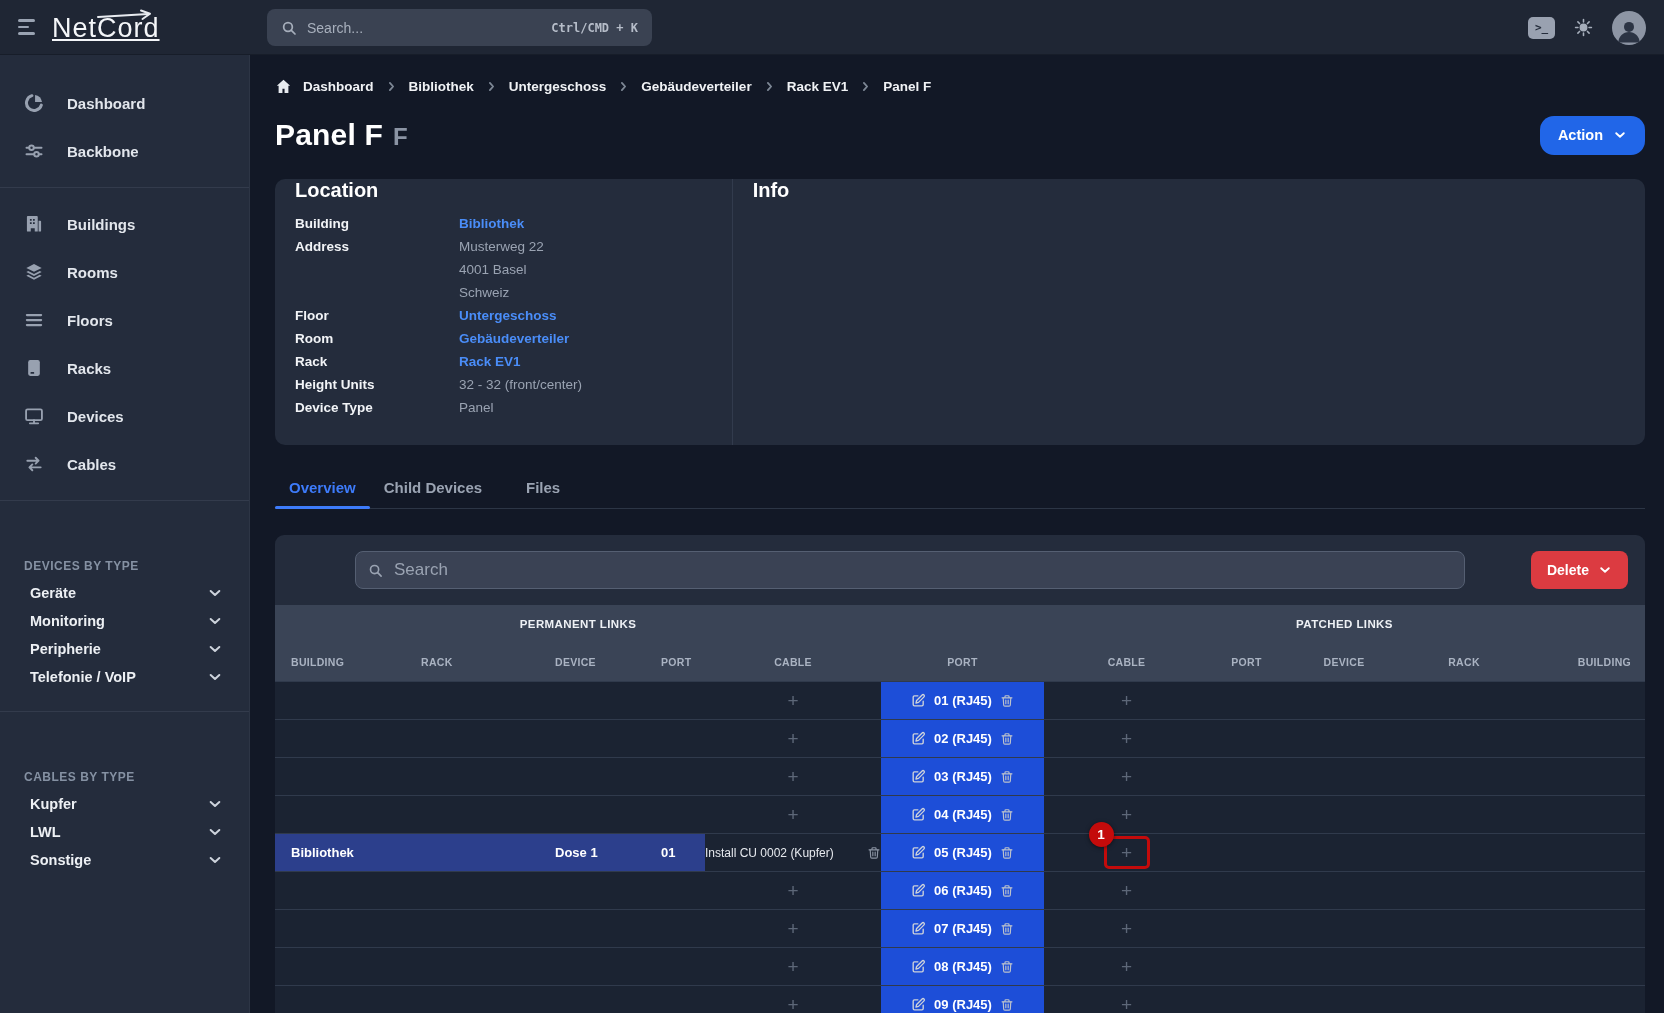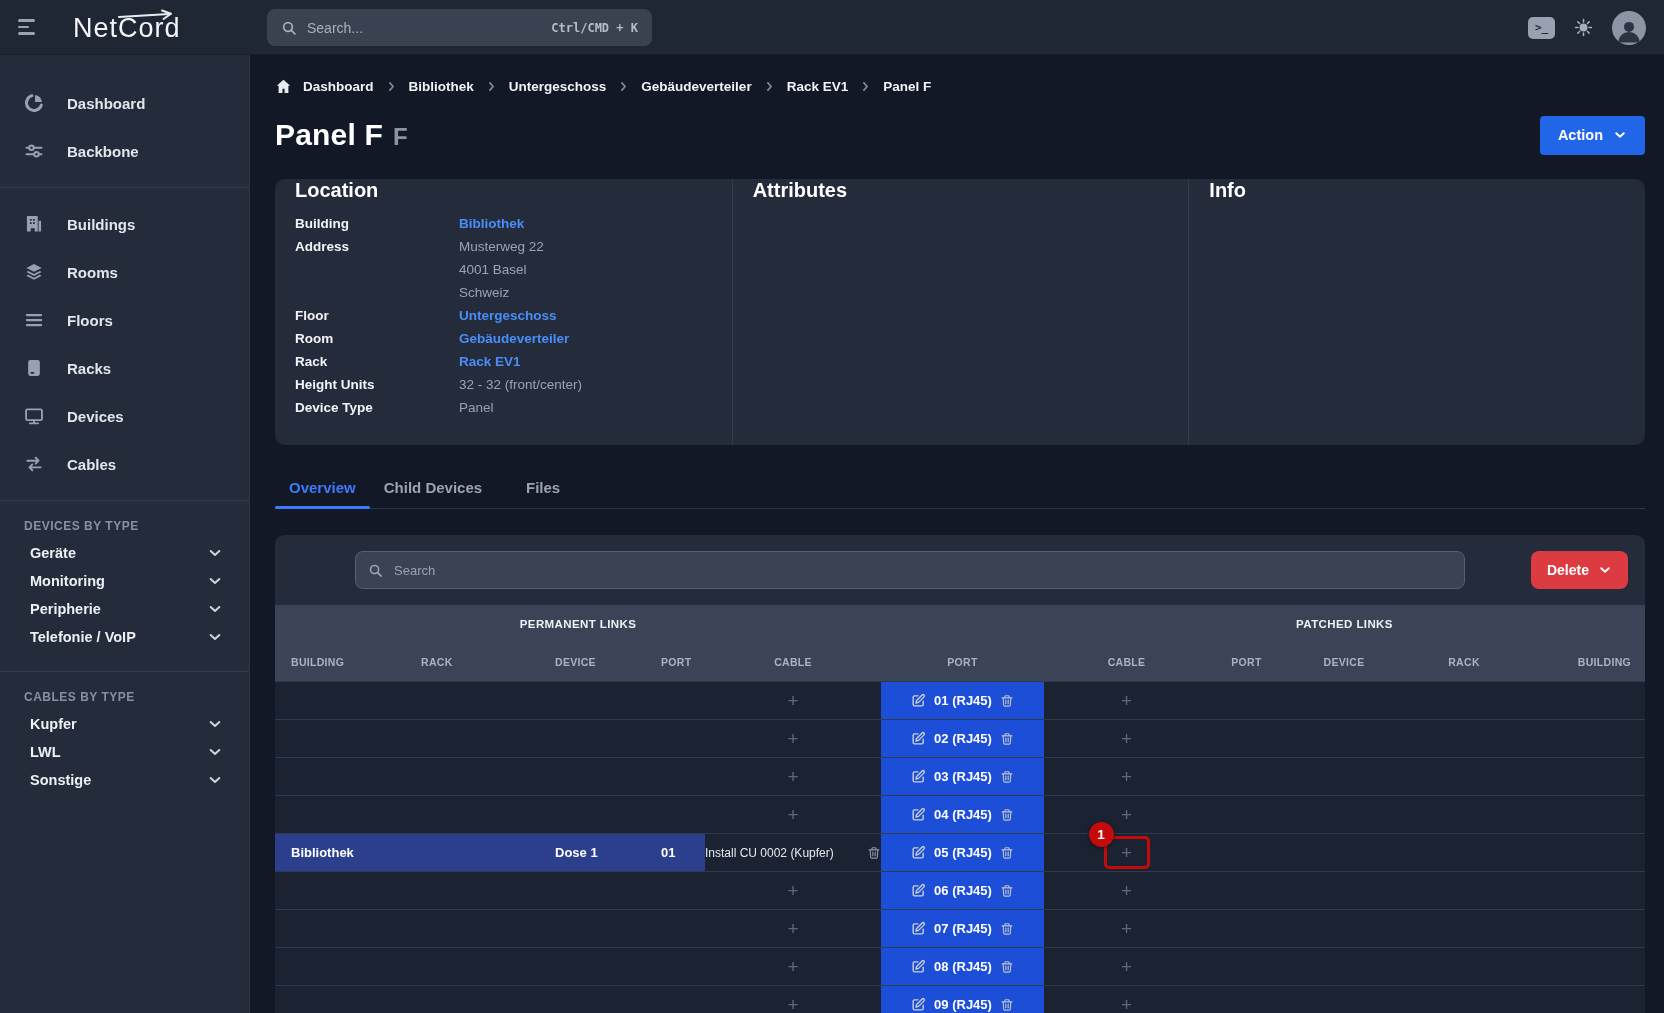--- a/index.html
+++ b/index.html
@@ -6,53 +6,53 @@
   body{width:1664px;height:1013px;overflow:hidden;font-family:"Liberation Sans",sans-serif;position:relative;}
   .icon{display:inline-flex;align-items:center;justify-content:center;line-height:0;}
 
   
   .topbar{position:absolute;top:0;left:0;width:1664px;height:55px;background:#1f2634;display:flex;align-items:center;z-index:20;border-bottom:1px solid #171d29;box-sizing:border-box;}
   .hamburger{margin-left:18px;display:flex;flex-direction:column;gap:4px;cursor:pointer;width:20px;}
   .hamburger i{display:block;height:2.5px;border-radius:2px;background:#9aa3b2;}
   .hamburger i:nth-child(1){width:17px;}
   .hamburger i:nth-child(2){width:11px;}
   .hamburger i:nth-child(3){width:17px;}
-  .logo{margin-left:35px;font-size:27px;font-weight:300;color:#f4f6f9;letter-spacing:1px;position:relative;padding-top:2px;}
+  .logo{margin-left:14px;font-size:27px;font-weight:300;color:#f4f6f9;letter-spacing:1px;position:relative;padding-top:2px;text-decoration:underline;}
   .logo-arrow{position:absolute;top:-2px;left:44px;}
   .topbar-search{position:absolute;left:267px;top:9px;width:385px;height:37px;background:#3a4252;border-radius:8px;display:flex;align-items:center;padding:0 14px;gap:10px;box-sizing:border-box;cursor:text;}
   .topbar-search .ph{color:#a8b0bd;font-size:14px;}
   .topbar-search .kbd{margin-left:auto;color:#b6bdc9;font-size:12px;font-family:"DejaVu Sans Mono",monospace;font-weight:700;}
   .topbar-search .icon{color:#a6aebb;}
   .topbar-right{position:absolute;right:18px;top:0;height:55px;display:flex;align-items:center;gap:19px;}
   .term-chip{width:27px;height:22px;background:#99a1b0;border-radius:5px;display:flex;align-items:center;justify-content:center;font-family:"DejaVu Sans Mono",monospace;font-weight:700;font-size:11px;color:#242c3b;cursor:pointer;}
   .sun{color:#a6aebb;cursor:pointer;}
   .avatar{width:34px;height:34px;border-radius:50%;background:#8d95a4;display:flex;align-items:flex-end;justify-content:center;overflow:hidden;cursor:pointer;}
 
   
   .sidebar{position:absolute;top:55px;left:0;width:250px;bottom:0;background:#242c3c;border-right:1px solid #2d3545;box-sizing:border-box;}
   .side-group{padding:12px 0;}
   .side-group + .side-group, .side-group + .side-section, .side-section + .side-section{border-top:1px solid #333b4c;}
   .side-group:first-child{padding-top:24px;}
   .side-item{display:flex;align-items:center;gap:23px;padding-left:24px;height:48px;color:#e2e6ec;font-size:15px;font-weight:600;cursor:pointer;}
   .side-item .icon{color:#98a1b0;width:20px;}
   .side-section{padding:10px 0 20px;}
-  .section-title{padding:8px 24px 6px;font-size:12px;font-weight:700;color:#8591a3;letter-spacing:.5px;}
+  .section-title{padding:8px 24px 6px;font-size:12px;font-weight:700;color:#8591a3;letter-spacing:.5px;margin-top:40px;}
   .type-item{display:flex;align-items:center;justify-content:space-between;padding:0 26px 0 30px;height:28px;color:#edf0f4;font-size:14.5px;font-weight:700;cursor:pointer;}
   .type-chev{color:#cdd3dc;}
 
   
   .main{position:absolute;left:250px;top:55px;right:0;bottom:0;background:#121826;padding:23px 19px 0 25px;overflow:hidden;box-sizing:border-box;}
   .breadcrumb{display:flex;align-items:center;gap:11px;color:#f0f2f5;font-size:13.5px;font-weight:600;}
   .breadcrumb .sep{color:#7d8795;}
   .breadcrumb .home{color:#e8ebef;cursor:pointer;}
   .crumb{cursor:pointer;}
   .title-row{display:flex;align-items:center;margin-top:18px;height:44px;}
   .title-row h1{margin:0;font-size:30px;font-weight:800;color:#ffffff;letter-spacing:.2px;}
   .suffix{font-size:24px;color:#8b94a4;font-weight:600;margin-left:10px;padding-top:4px;}
-  .action-btn{margin-left:auto;background:var(--accent,#2166e8);color:#fff;font-family:inherit;font-size:14.5px;font-weight:700;height:39px;padding:0 18px;border-radius:4px;display:flex;align-items:center;gap:10px;border:none;cursor:pointer;}
+  .action-btn{margin-left:auto;background:var(--accent,#2166e8);color:#fff;font-family:inherit;font-size:14.5px;font-weight:700;height:39px;padding:0 18px;border-radius:14px;display:flex;align-items:center;gap:10px;border:none;cursor:pointer;}
   .btn-chev{color:#fff;}
 
   
   .info-card{margin-top:22px;background:#242c3c;border-radius:10px;display:grid;grid-template-columns:1fr 1fr 1fr;min-height:266px;box-sizing:border-box;}
   .panel{padding:0 20px;}
   .panel + .panel{border-left:1px solid #323b4d;}
   .panel h2{margin:0 0 10px;font-size:20px;font-weight:800;color:#fff;}
   .field-row{display:flex;font-size:13.5px;line-height:23px;}
   .field-label{width:164px;font-weight:700;color:#f2f4f7;flex-shrink:0;}
   .field-value{color:#9aa3b2;}
@@ -61,21 +61,21 @@
   
   .tabs{margin-top:24px;display:flex;border-bottom:1px solid #2c3545;}
   .tab{padding:10px 14px 12px;min-width:66px;text-align:center;font-size:15px;font-weight:700;color:#9aa3b2;cursor:pointer;position:relative;}
   .tab.active{color:var(--accent2,#3d7bfa);}
   .tab.active::after{content:"";position:absolute;left:0;right:0;bottom:-1px;height:3px;background:var(--accent2,#3d7bfa);border-radius:2px;}
 
   
   .table-card{margin-top:26px;background:#242c3c;border-radius:9px 9px 0 0;overflow:hidden;}
   .toolbar{display:flex;align-items:center;padding:16px 17px 16px 16px;}
   .table-search{flex:1;margin-left:64px;height:38px;background:#3a4254;border:1px solid #555f72;border-radius:8px;display:flex;align-items:center;padding:0 12px;gap:9px;color:#9aa3b2;box-sizing:border-box;}
-  .table-search input{flex:1;background:transparent;border:none;outline:none;color:#dfe3ea;font-family:inherit;font-size:13px;}
+  .table-search input{flex:1;background:transparent;border:none;outline:none;color:#dfe3ea;font-family:inherit;font-size:17px;}
   .table-search input::placeholder{color:#9aa3b2;}
   .delete-btn{margin-left:66px;background:var(--red,#dc3b41);color:#fff;font-family:inherit;font-weight:700;font-size:14px;height:38px;padding:0 16px;border-radius:8px;display:flex;align-items:center;gap:9px;border:none;cursor:pointer;}
 
   .trow{display:grid;grid-template-columns:130px 134px 106px 60px 176px 163px 165px 75px 120px 120px 1fr;}
   .group-row{background:#3a4456;height:38px;}
   .gcell{display:flex;align-items:center;justify-content:center;font-size:11.5px;font-weight:800;color:#eef1f5;letter-spacing:.4px;}
   .cols-row{background:#3a4456;height:38px;}
   .hcell{display:flex;align-items:center;font-size:10.5px;font-weight:700;color:#aab3c2;letter-spacing:.3px;}
   .hcell.left{padding-left:16px;}
   .hcell.center{justify-content:center;}
@@ -372,23 +372,20 @@
             <span class="field-label">Height Units</span>
             <span class="field-value">32 - 32 (front/center)</span>
           </div>
           <div class="field-row">
             <span class="field-label">Device Type</span>
             <span class="field-value">Panel</span>
           </div>
         </div>
     </div>
     <div class="panel">
-      <h2>Attributes</h2>
-    </div>
-    <div class="panel">
       <h2>Info</h2>
     </div>
   </div>
 
   <div class="tabs">
       <div class="tab active">Overview</div>
       <div class="tab">Child Devices</div>
       <div class="tab">Files</div>
     </div>
 

